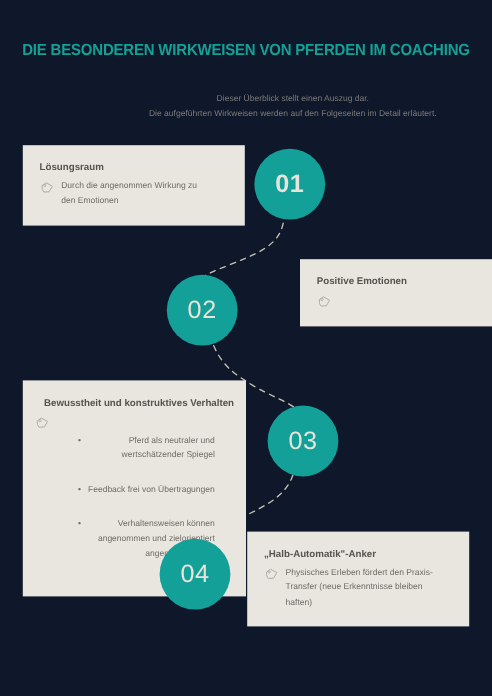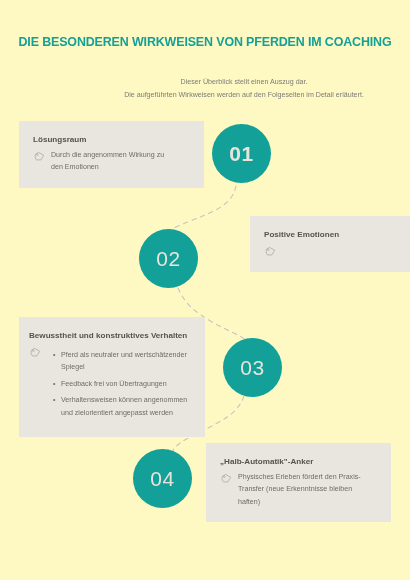--- a/index.html
+++ b/index.html
@@ -12,21 +12,21 @@
     background: #ffffff;
     font-family: "Liberation Sans", sans-serif;
     overflow: hidden;
     position: relative;
   }
 
   #page {
     position: relative;
     width: 410px;
     height: 580px;
-    background: #fef9c3;
+    background: #0f172a;
   }
 
   
   .title {
     position: absolute;
     left: 0;
     top: 34px;
     width: 410px;
     text-align: center;
     color: #15a096;
@@ -89,36 +89,36 @@
     line-height: 12.4px;
     flex: 1 1 auto;
   }
   .card-text ul {
     margin: 0;
     padding: 0 0 0 10px;
     list-style: none;
   }
   .card-text li {
     position: relative;
-    margin: 4px;
+    margin: 16px;
   }
   .card-text li::before {
     content: "\2022";
     position: absolute;
     left: -8px;
     top: 0;
     color: #6e6c68;
   }
 
   
   #card-1 { left: 19px; top: 121px; width: 185px; padding: 13px 6px 14px 14px; }
   
   #card-2 { left: 206px; top: 216px; width: 185px; padding: 13px 14px 14px 14px; margin-left: 44px; }
   
-  #card-3 { left: 19px; top: 317px; width: 186px; padding: 13px 10px 14px 10px; }
+  #card-3 { left: 19px; top: 317px; width: 186px; padding: 13px 10px 14px 10px; text-align: right; }
   #card-3 .card-title { font-size: 8.1px; }
   
   #card-4 { left: 206px; top: 443px; width: 185px; padding: 13px 14px 14px 14px; }
 
   
   .circle {
     position: absolute;
     border-radius: 50%;
     background: #12a098;
     color: #e8e4da;

